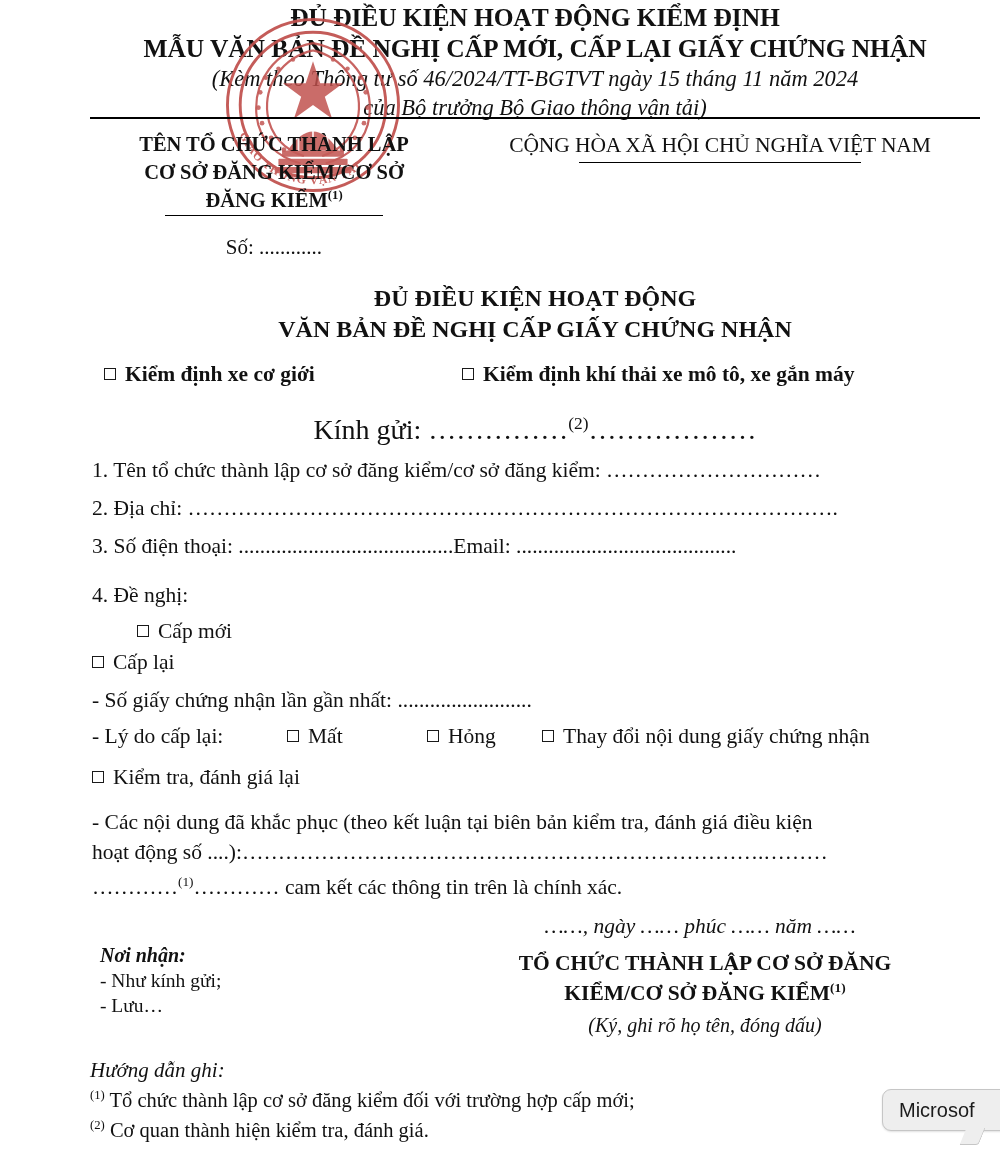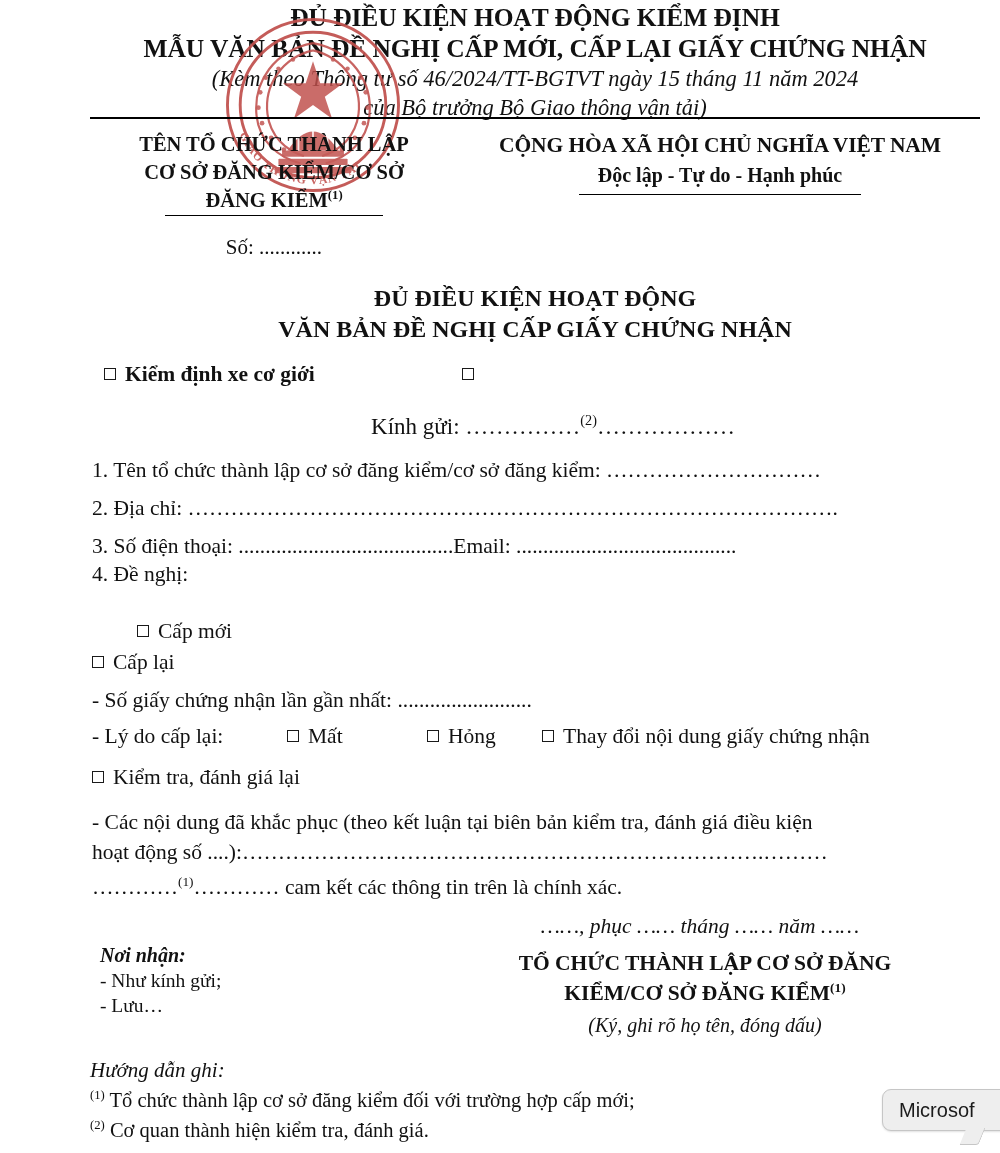--- a/index.html
+++ b/index.html
@@ -93,21 +93,21 @@
     text-align: center;
     font-size: 21px;
   }
 
   .lh-right {
     position: absolute;
     left: 460px;
     top: 130px;
     width: 520px;
     text-align: center;
-    font-weight: bold;
+    font-weight: normal;
     font-size: 21.5px;
     line-height: 30px;
   }
   .lh-right .nation { font-size: 21.5px; letter-spacing: -0.1px; }
   .lh-right .motto  { font-size: 20px; display: inline-block; padding-bottom: 2px; }
   .lh-right .underline {
     display: block;
     margin: 2px auto 0;
     width: 282px;
     border-bottom: 1.6px solid #000;
@@ -142,25 +142,25 @@
     width: 890px;
     font-weight: bold;
     font-size: 21.5px;
     line-height: 28px;
   }
   .type-row .opt1 { position: absolute; left: 14px;  top: 0; white-space: nowrap; }
   .type-row .opt2 { position: absolute; left: 372px; top: 0; white-space: nowrap; }
 
   .kinh-gui {
     position: absolute;
-    left: 108px;
+    left: 90px;
     top: 414px;
     width: 890px;
     text-align: center;
-    font-size: 23px;
+    font-size: 28px;
   }
 
   
   .body-line {
     position: absolute;
     left: 92px;
     width: 860px;
     font-size: 21.5px;
     line-height: 29px;
     white-space: nowrap;
@@ -354,35 +354,34 @@
     <span>TÊN TỔ CHỨC THÀNH LẬP</span><br>
     <span>CƠ SỞ ĐĂNG KIỂM/CƠ SỞ</span><br>
     <span>ĐĂNG KIỂM</span><sup>(1)</sup>
     <span class="underline"></span>
   </div>
 
   <div class="lh-so">Số: ............</div>
 
   <div class="lh-right">
     <div class="nation">CỘNG HÒA XÃ HỘI CHỦ NGHĨA VIỆT NAM</div>
-    <span class="motto">Độc lập - Tự do - Hạnh phúc</span>
     <span class="underline"></span>
   </div>
 
   <div class="main-title">
     <div>ĐỦ ĐIỀU KIỆN HOẠT ĐỘNG</div>
     <div>VĂN BẢN ĐỀ NGHỊ CẤP GIẤY CHỨNG NHẬN</div>
   </div>
 
   <div class="type-row">
     <span class="opt1">
       <span class="cb"></span><span>Kiểm định xe cơ giới</span>
     </span>
     <span class="opt2">
-      <span class="cb"></span>
+      <span class="cb"></span><span>Kiểm định khí thải xe mô tô, xe gắn máy</span>
     </span>
   </div>
 
   <div class="kinh-gui">
     <span>Kính gửi:</span>
     <span>……………</span><sup>(2)</sup><span>………………</span>
   </div>
 
   <div class="body-line" style="top:456px;">
     <span>1.</span>
@@ -392,21 +391,21 @@
   <div class="body-line" style="top:494px;">
     <span>2.</span>
     <span>Địa chỉ:</span><span> ……………………………………………………………………………….</span>
   </div>
 
   <div class="body-line" style="top:532px;">
     <span>3.</span>
     <span>Số điện thoại:</span><span> ........................................Email: .........................................</span>
   </div>
 
-  <div class="body-line" style="top:560px;">
+  <div class="body-line" style="top:581px;">
     <span>4.</span>
     <span>Đề nghị:</span>
   </div>
 
   <div class="body-line" style="top:617px;padding-left:45px;">
     <span class="cb"></span><span>Cấp mới</span>
   </div>
 
   <div class="body-line" style="top:648px;">
     <span class="cb"></span><span>Cấp lại</span>
@@ -435,21 +434,21 @@
 
   <div class="body-wrap" style="top:807px;">
     <div>- Các nội dung đã khắc phục (theo kết luận tại biên bản kiểm tra, đánh giá điều kiện</div>
     <div>hoạt động số ....):……………………………………………………………….………</div>
   </div>
 
   <div class="body-line" style="top:873px;">
     <span>…………</span><sup>(1)</sup><span>…………</span><span> cam kết các thông tin trên là chính xác.</span>
   </div>
 
-  <div class="date-line">……, phục …… tháng …… năm ……</div>
+  <div class="date-line">……, ngày …… phúc …… năm ……</div>
 
   <div class="sign-block">
     <div>TỔ CHỨC THÀNH LẬP CƠ SỞ ĐĂNG</div>
     <div>
       <span>KIỂM/CƠ SỞ ĐĂNG KIỂM</span><sup>(1)</sup>
     </div>
     <span class="note">(Ký, ghi rõ họ tên, đóng dấu)</span>
   </div>
 
   <div class="recv-block">

